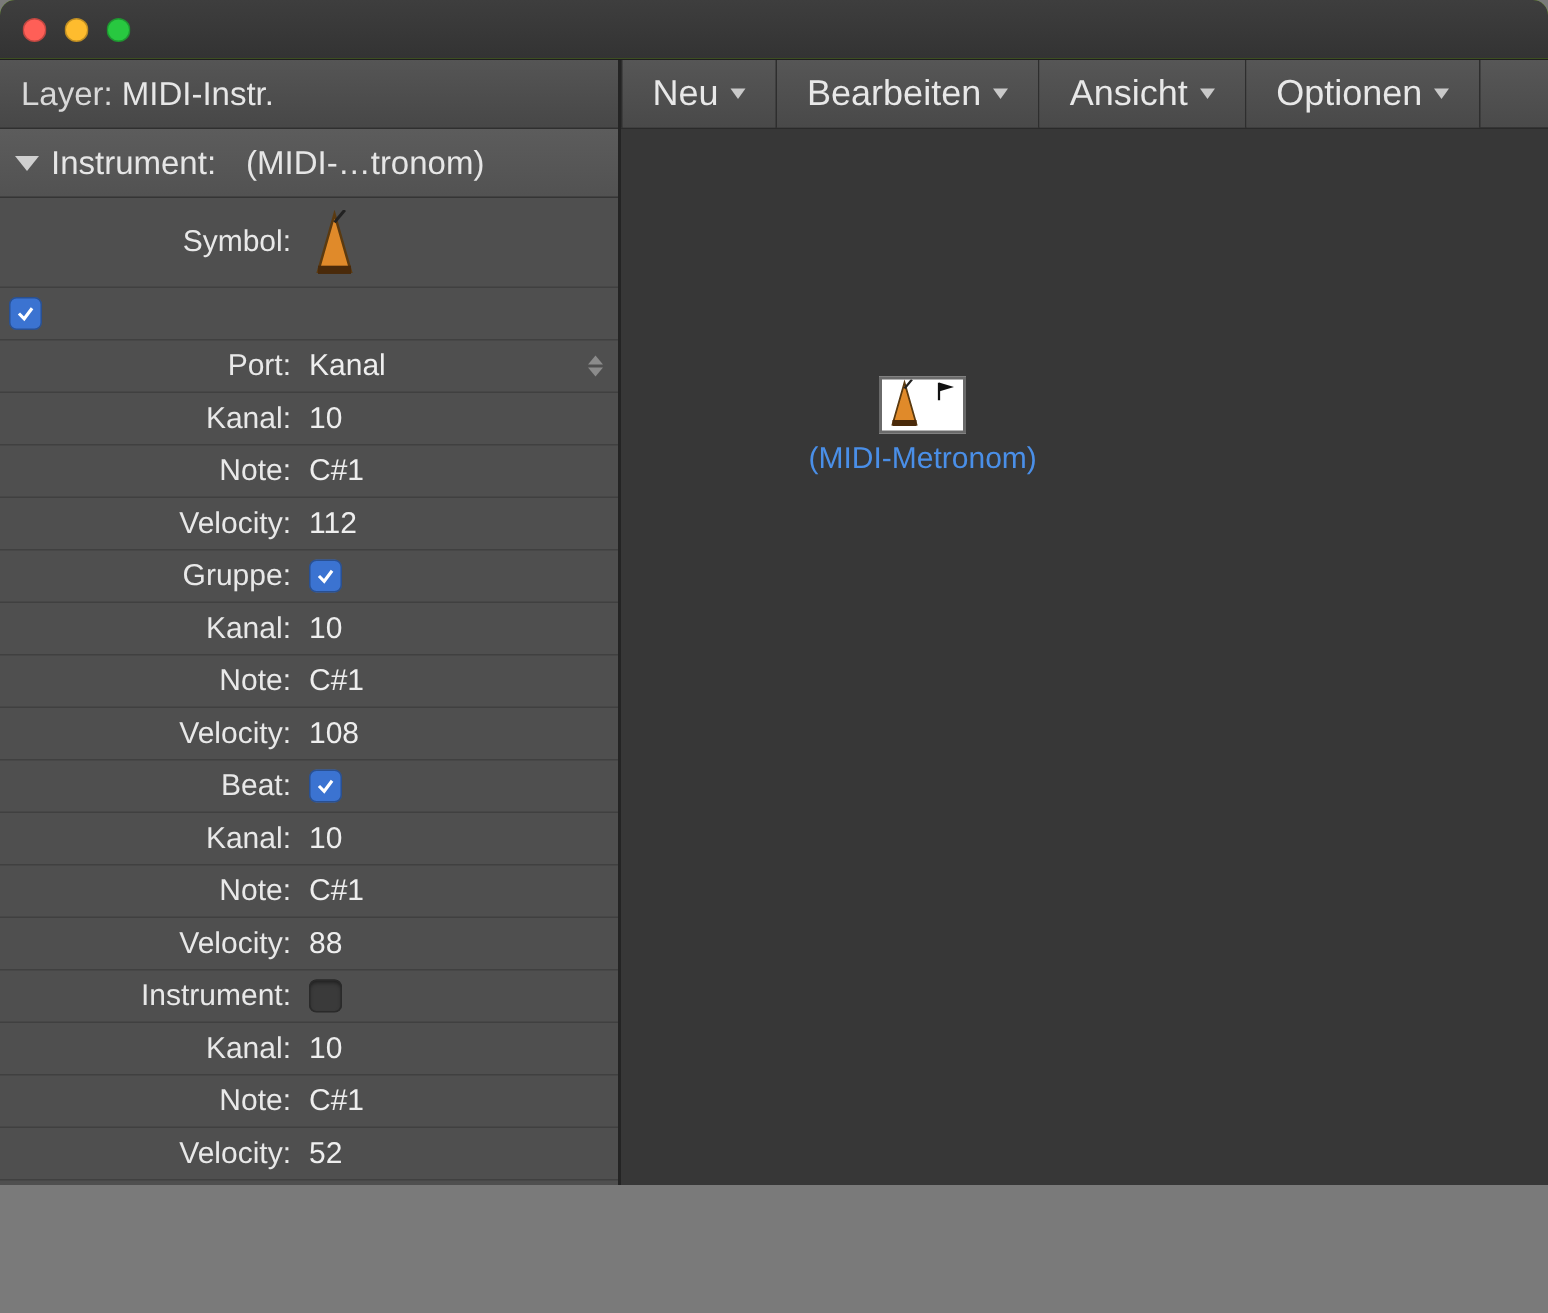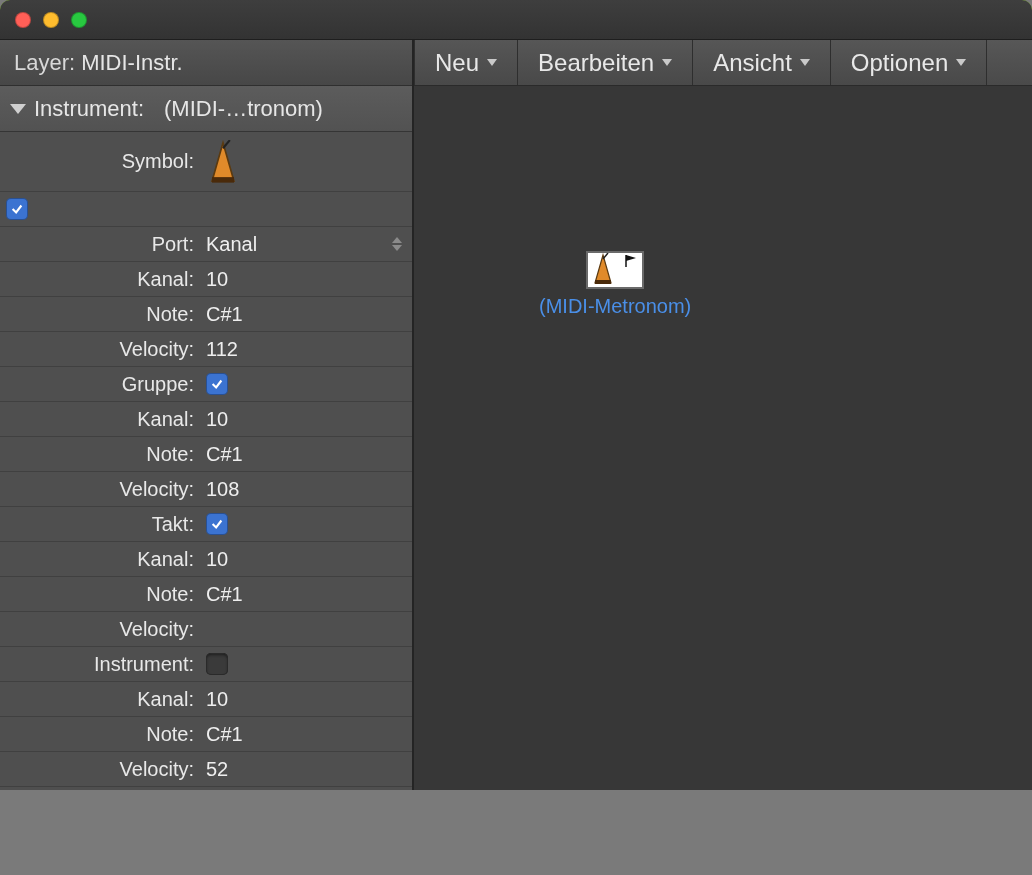--- a/index.html
+++ b/index.html
@@ -282,21 +282,21 @@
             </div>
           </div>
         <div class="row">
             <div class="label">Velocity:</div>
             <div class="value">
               <span>108</span>
             </div>
           </div>
 
         <div class="row">
-          <div class="label">Takt:</div>
+          <div class="label">Beat:</div>
           <div class="value">
               <span class="checkbox">
                 <svg viewBox="0 0 16 16">
                   <polyline points="3,8 7,12 13,4" fill="none" stroke="#fff" stroke-width="2.4"></polyline>
                 </svg>
               </span>
             </div>
         </div>
         <div class="row">
             <div class="label">Kanal:</div>
@@ -305,20 +305,23 @@
             </div>
           </div>
         <div class="row">
             <div class="label">Note:</div>
             <div class="value">
               <span>C#1</span>
             </div>
           </div>
         <div class="row">
             <div class="label">Velocity:</div>
+            <div class="value">
+              <span>88</span>
+            </div>
           </div>
 
         <div class="row">
           <div class="label">Instrument:</div>
           <div class="value">
               <span class="checkbox off"></span>
             </div>
         </div>
         <div class="row">
             <div class="label">Kanal:</div>

